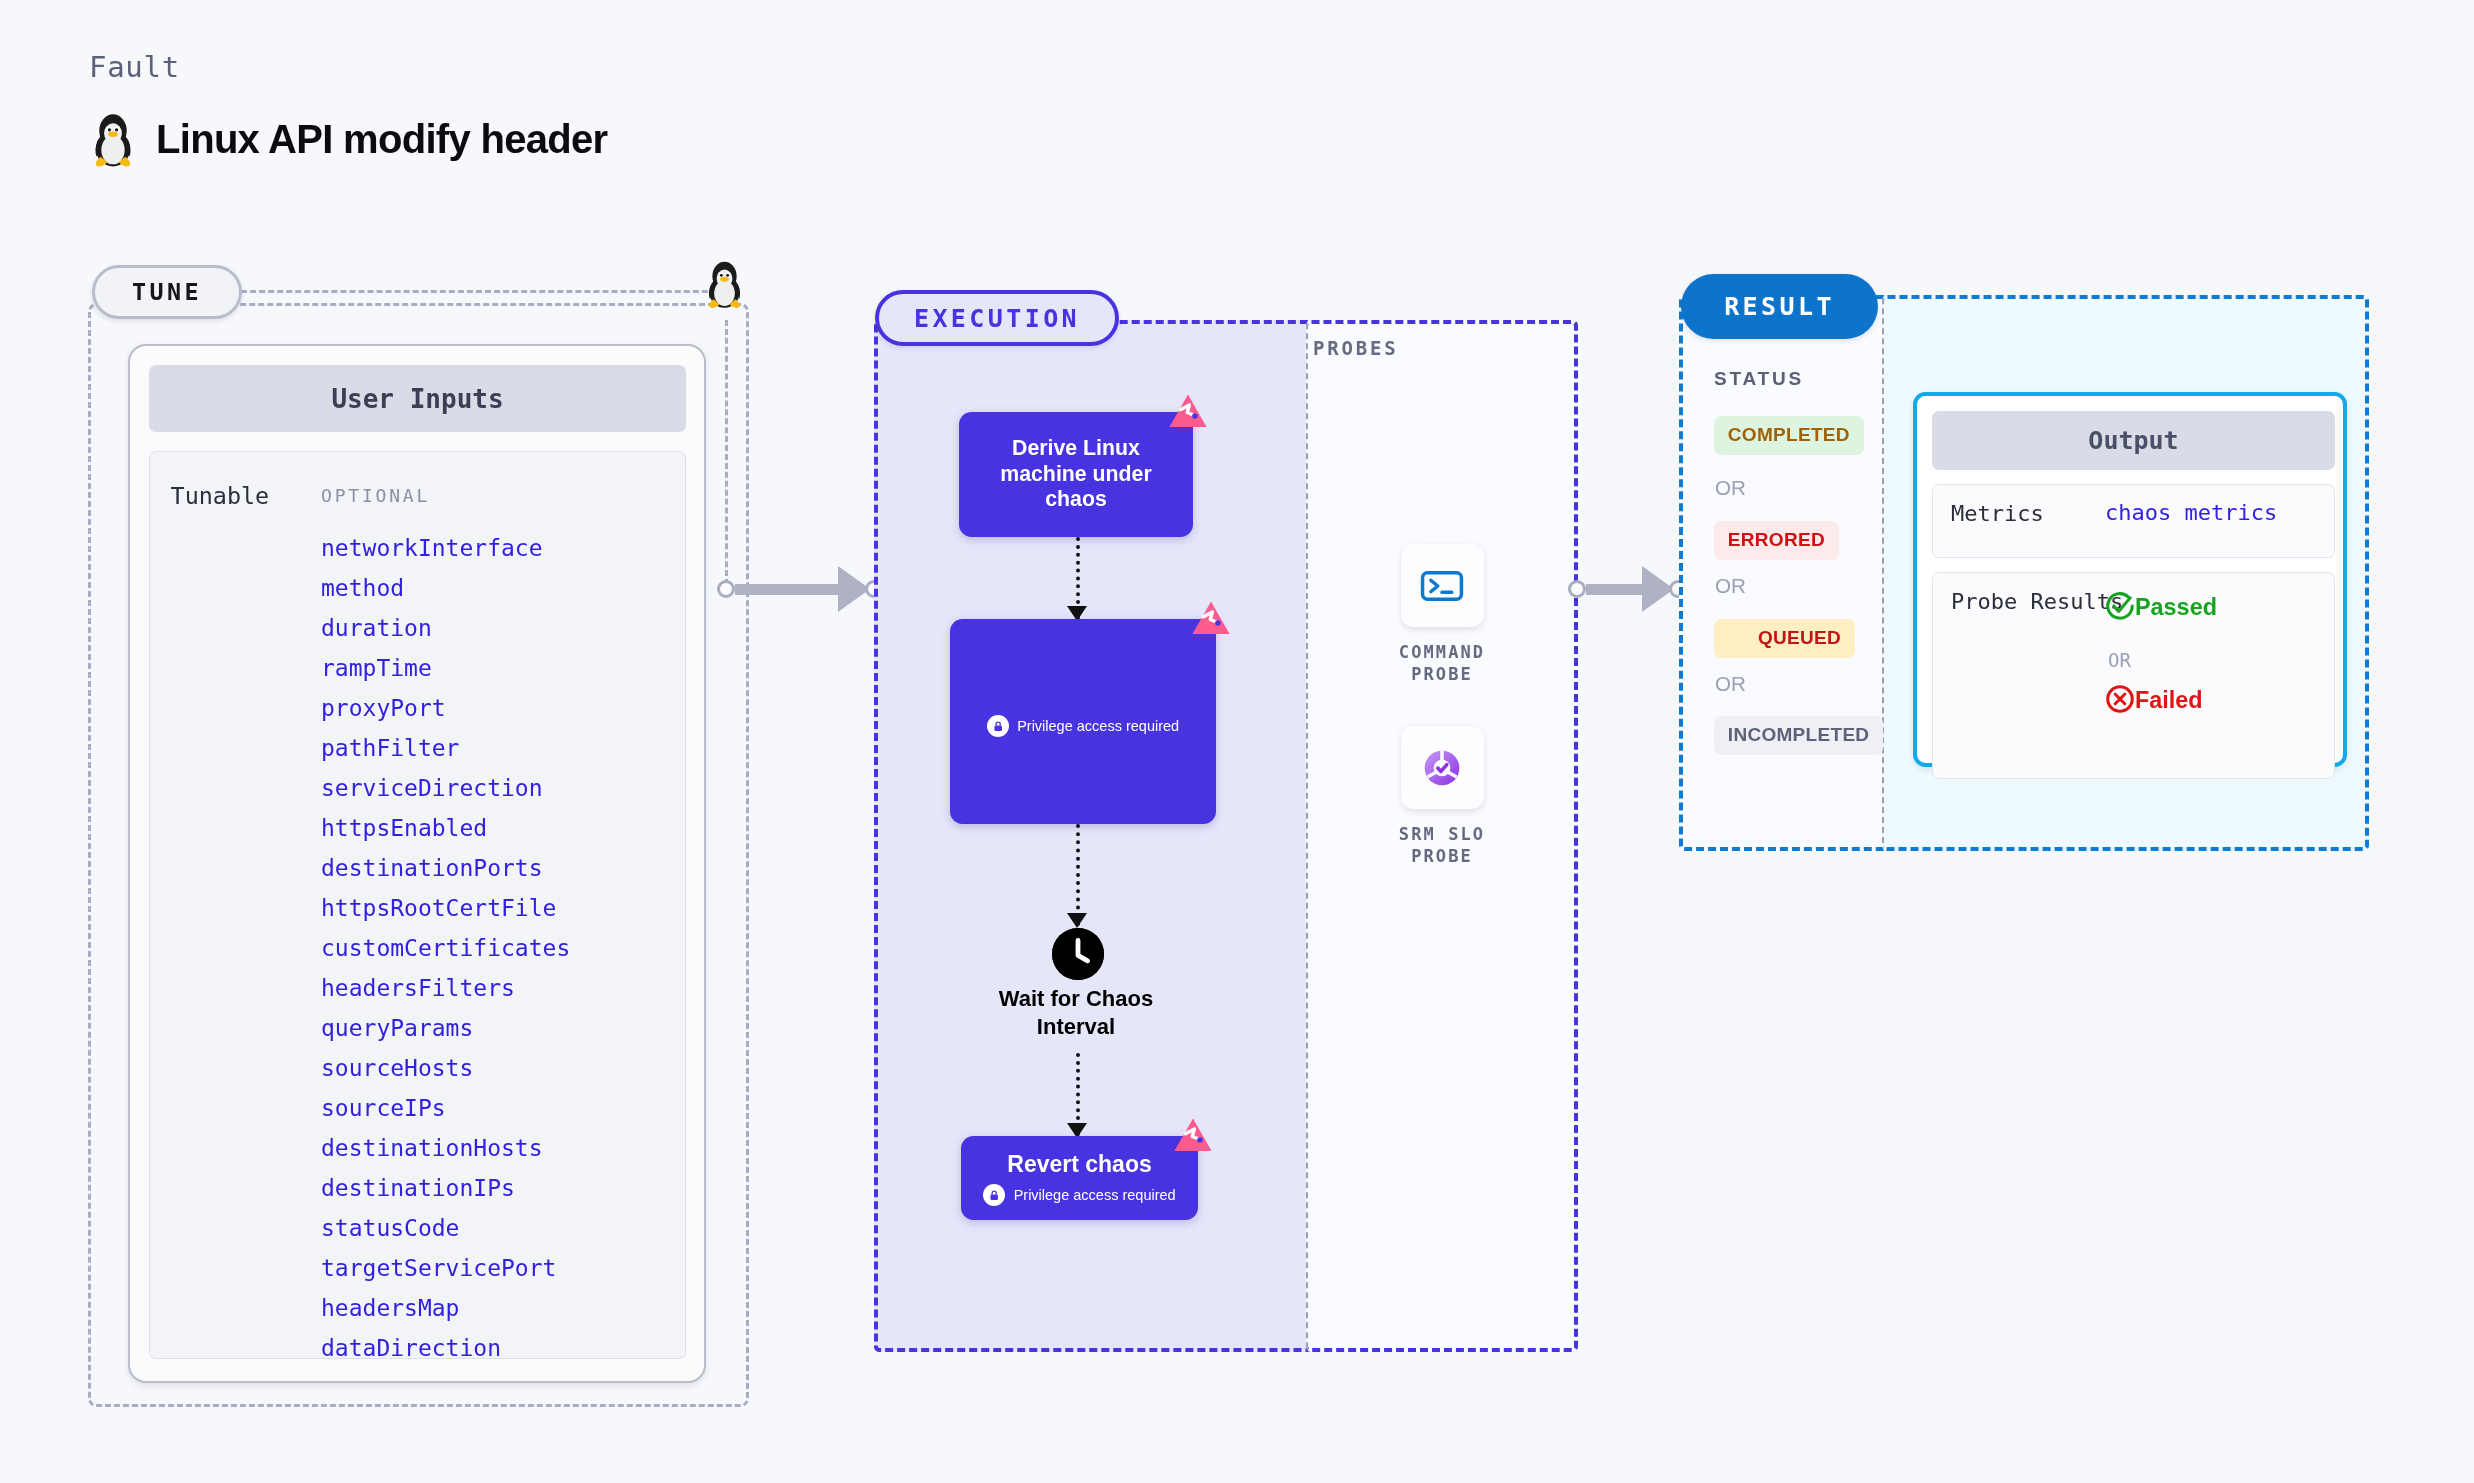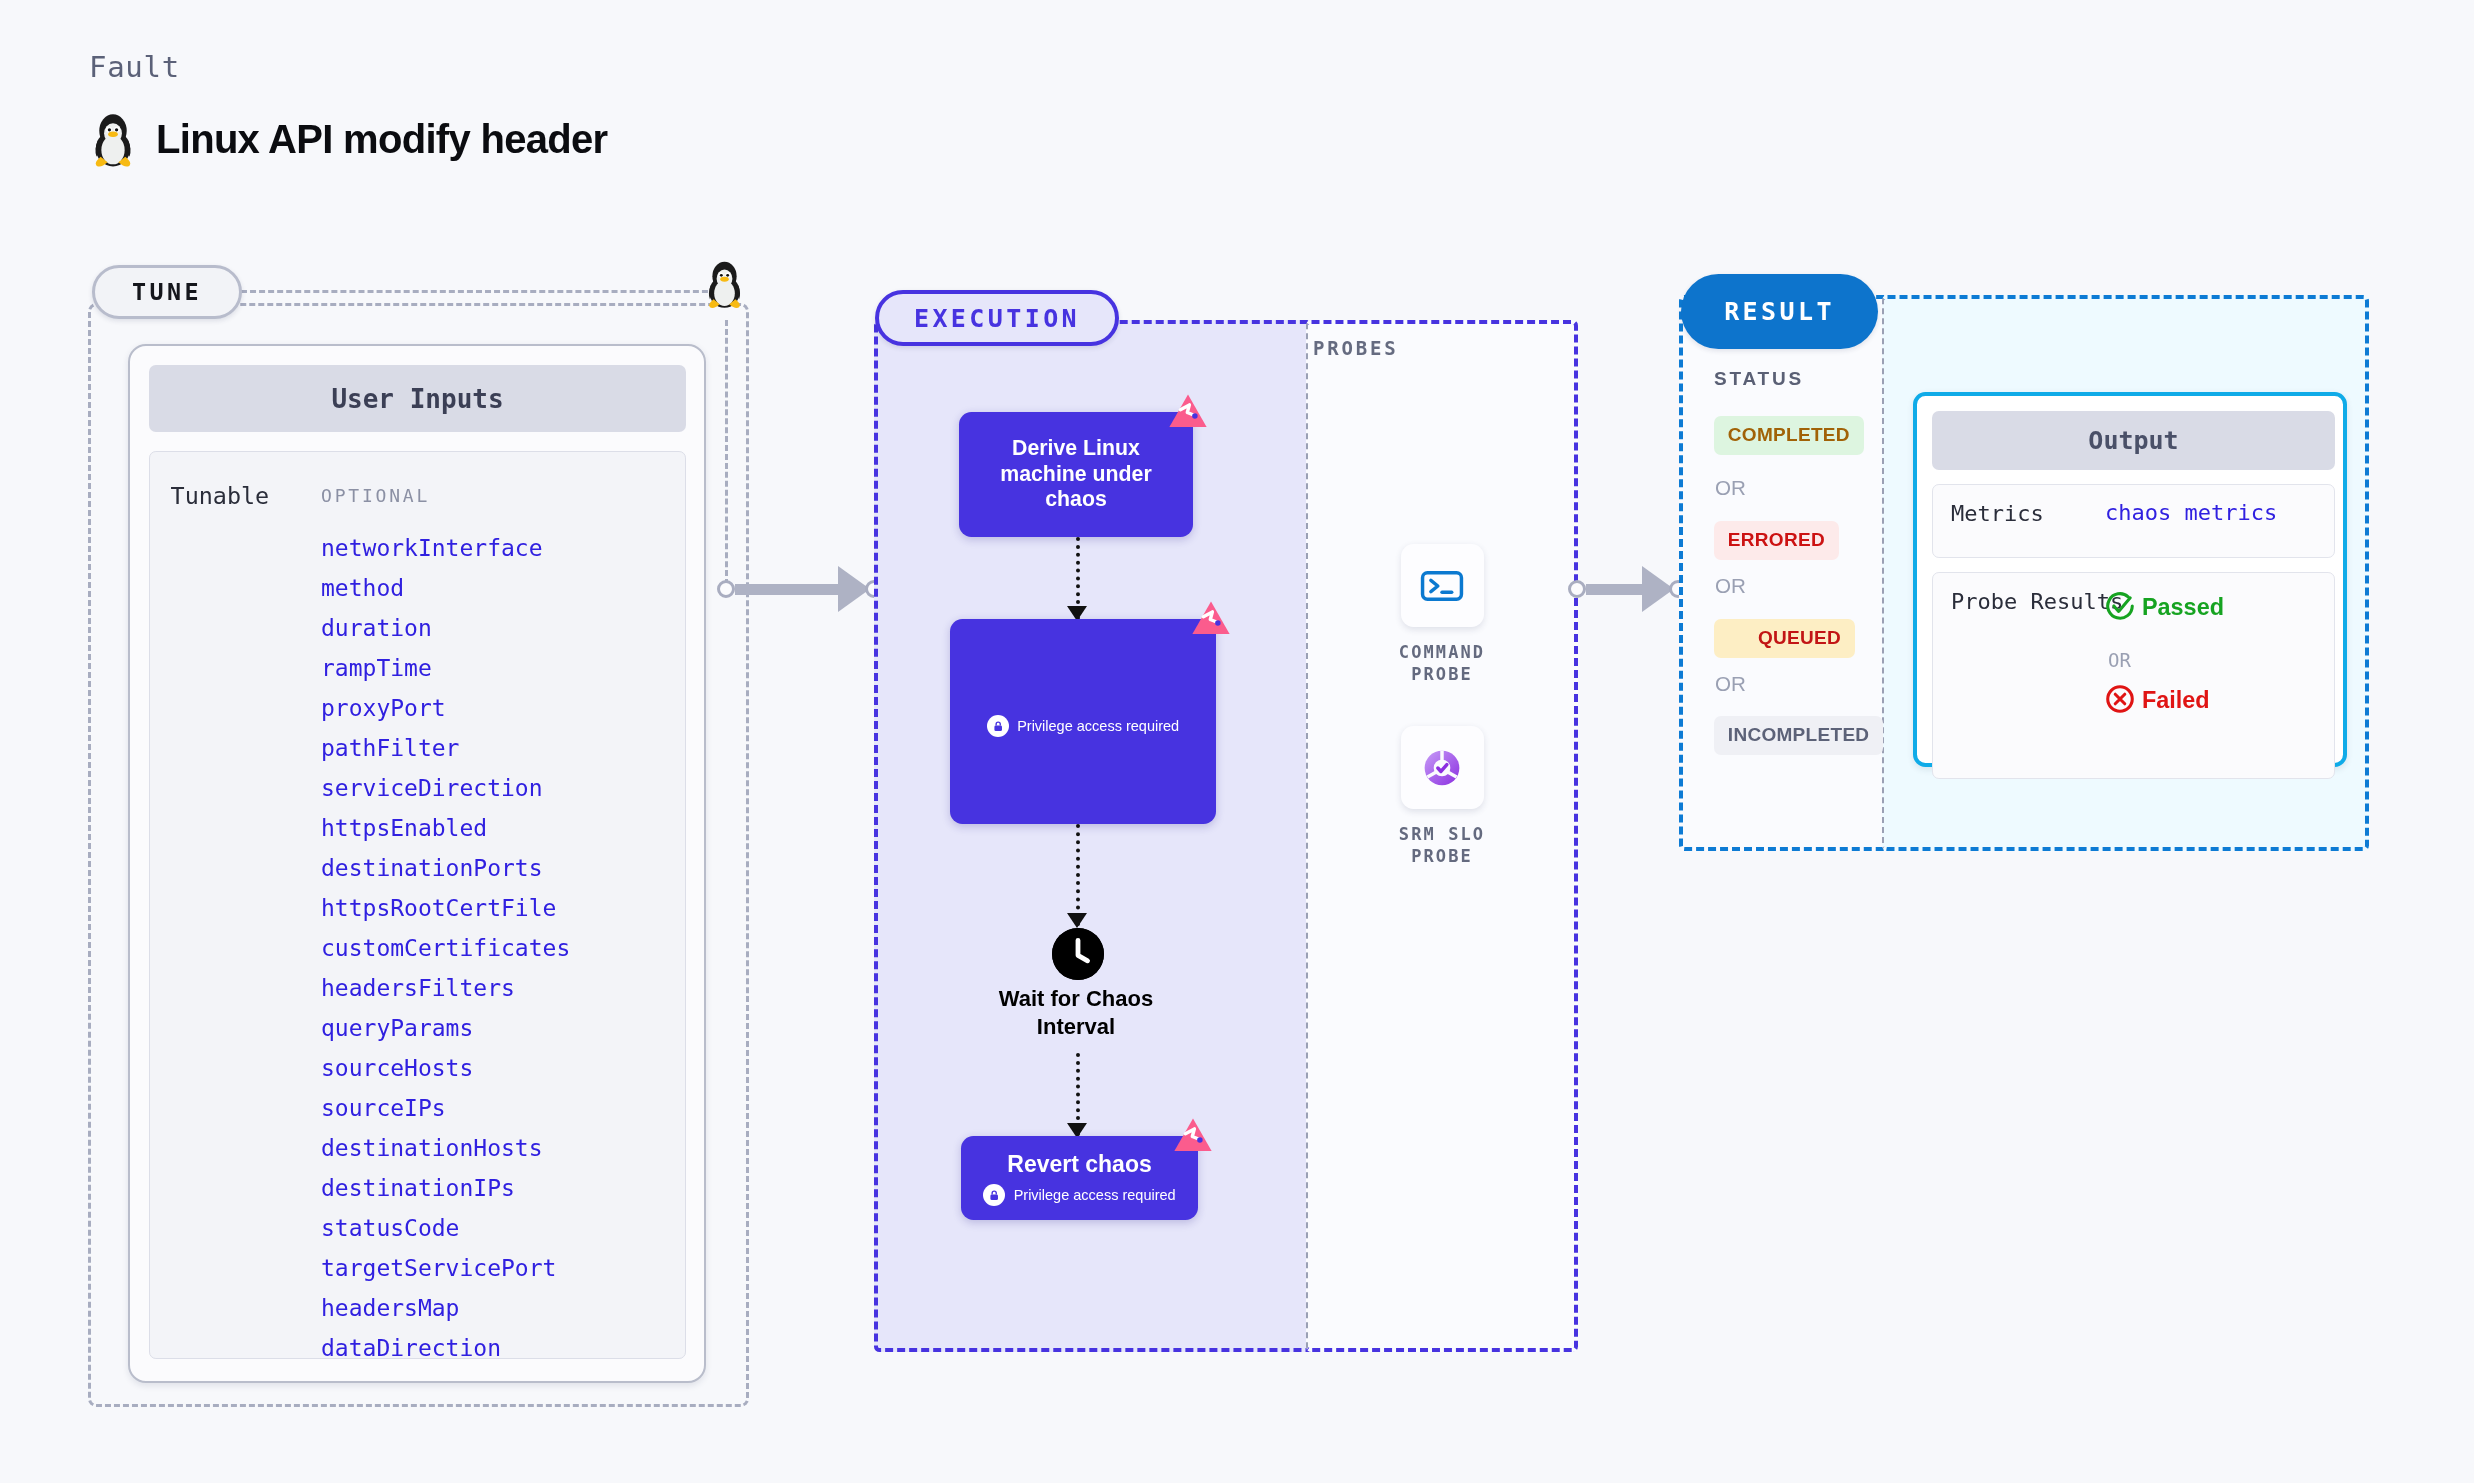--- a/index.html
+++ b/index.html
@@ -164,21 +164,21 @@
   #result-dashed {
     position: absolute; left: 1679px; top: 295px; width: 222px; height: 556px;
     border: 4.1px dashed #0d7bd4; border-radius: 5.5px; background: #fafbfe;
   }
   #output-dashed {
     position: absolute; left: 1882px; top: 295px; width: 487px; height: 556px;
     border: 4.1px dashed #0d7bd4; border-left: 2.8px dashed #9aa0b4;
     border-radius: 5.5px; background: #eefaff;
   }
   #result-pill {
-    left: 1681px; top: 274px; width: 197px; height: 75px;
+    left: 1681px; top: 274px; width: 197px; height: 65px;
     background: #0d74cc; border: none; color: #fff; font-size: 25px;
   }
   .status-label {
     position: absolute; left: 1714px; top: 368px;
     font-size: 19px; font-weight: bold; color: #5a6075; letter-spacing: 2.8px;
   }
   .badge {
     position: absolute; border-radius: 6.9px; padding: 8.3px 13.8px;
     font-size: 19px; font-weight: bold; letter-spacing: 0.3px;
   }
@@ -202,21 +202,21 @@
     border: 1.4px solid #e2e4ec; border-radius: 6.9px; width: 403px;
   }
   .out-key {
     position: absolute; left: 18px; top: 15px;
     font-family: "DejaVu Sans Mono", monospace; font-size: 22px; color: #2a2d3a; line-height: 1.25;
   }
   .out-val-metrics {
     position: absolute; left: 172px; top: 15px;
     font-family: "DejaVu Sans Mono", monospace; font-size: 22px; color: #3020e0;
   }
-  .pr-item { position: absolute; display: flex; align-items: center; gap: 7px; }
+  .pr-item { position: absolute; display: flex; align-items: center; gap: 0; }
   .pr-text { font-size: 23.4px; font-weight: bold; }
   .pr-or { position: absolute; left: 175px; font-size: 19px; color: #9aa0b3; font-family:"DejaVu Sans Mono", monospace;}
 </style>
 </head>
 <body>
 
 <div id="root">
 
   <div class="fault-label">Fault</div>
   <div class="title-row">

